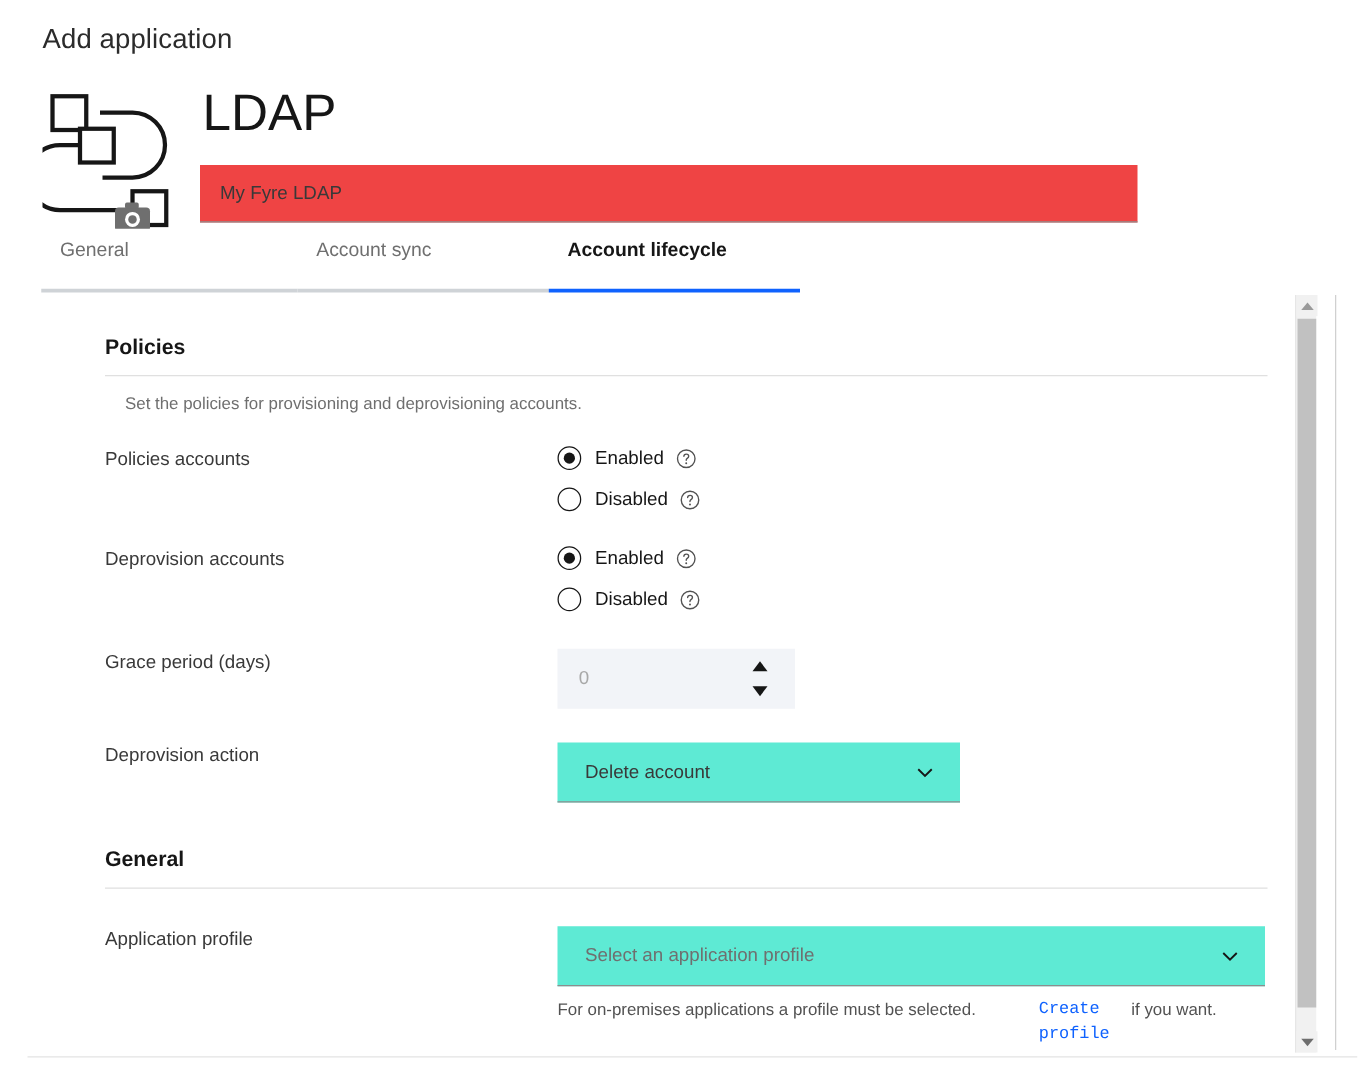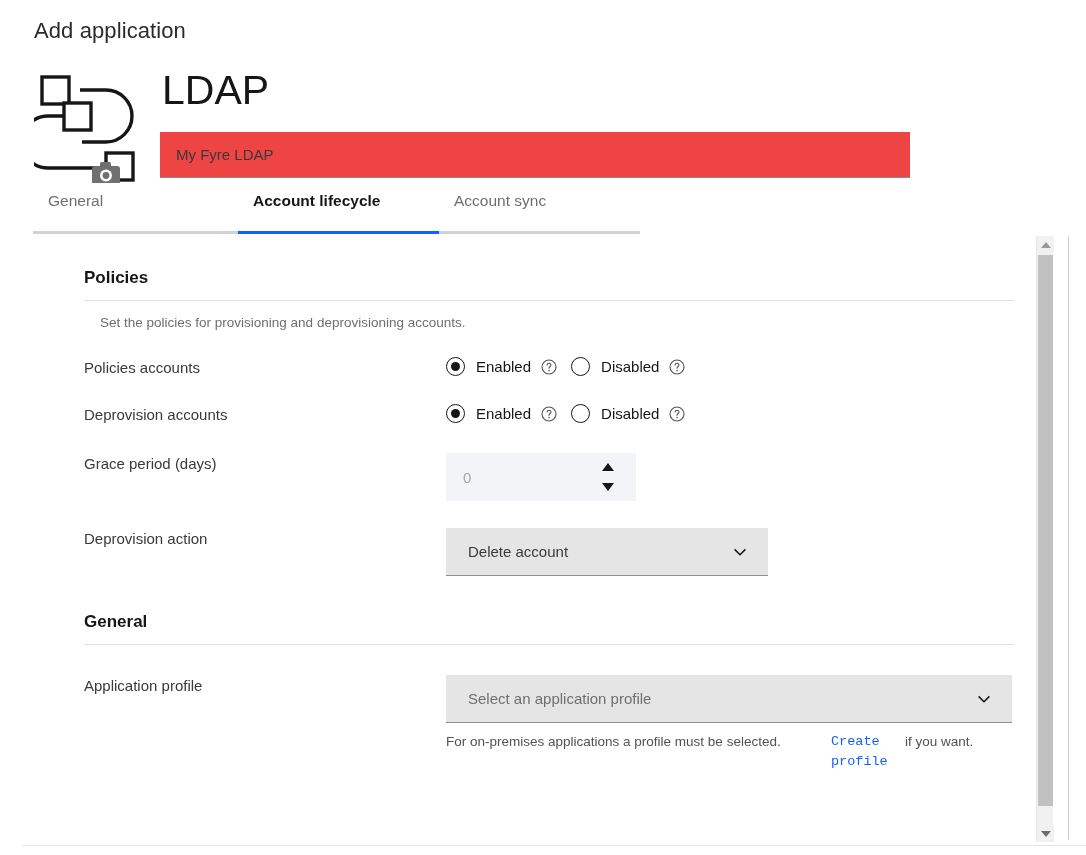--- a/index.html
+++ b/index.html
@@ -144,21 +144,21 @@
   .form-label {
     font-size: 15px;
     color: #393939;
     width: 362px;
     flex: none;
     padding-top: 2px;
   }
   .form-control { flex: 1; }
 
   
-  .radio-group { display: flex; flex-direction: row; gap: 14px; }
+  .radio-group { display: flex; flex-direction: column; gap: 14px; }
   .radio-item {
     display: flex;
     align-items: center;
     gap: 11px;
     cursor: pointer;
     user-select: none;
   }
   .radio-circle {
     width: 19px;
     height: 19px;
@@ -223,21 +223,21 @@
     border-left: 6.5px solid transparent;
     border-right: 6.5px solid transparent;
   }
   .stepper .up   { border-bottom: 8px solid #161616; }
   .stepper .down { border-top: 8px solid #161616; }
 
   
   .select-box {
     position: relative;
     height: 48px;
-    background: #e5e5e5;
+    background: #5eead4;
     border-bottom: 1px solid #8d8d8d;
     box-sizing: border-box;
     display: flex;
     align-items: center;
     cursor: pointer;
     user-select: none;
     text-align: right;
   }
   .select-box .sval {
     font-size: 15px;
@@ -362,25 +362,25 @@
 
   <div class="app-name">LDAP</div>
 
   <input class="name-field" type="text" value="My Fyre LDAP" style="">
 </div>
 
 <div class="tabs">
   <div class="tab tab-general">
     <span>General</span>
   </div>
+  <div class="tab tab-sync">
+    <span>Account sync</span>
+  </div>
   <div class="tab tab-lifecycle active">
     <span>Account lifecycle</span>
-  </div>
-  <div class="tab tab-sync">
-    <span>Account sync</span>
   </div>
 </div>
 
 <div class="scroll-region">
   <div class="content">
 
     <div style="margin-top:20px;">
       <div class="section-title">Policies</div>
       <div class="rule"></div>
       <div class="section-desc">Set the policies for provisioning and deprovisioning accounts.</div>

